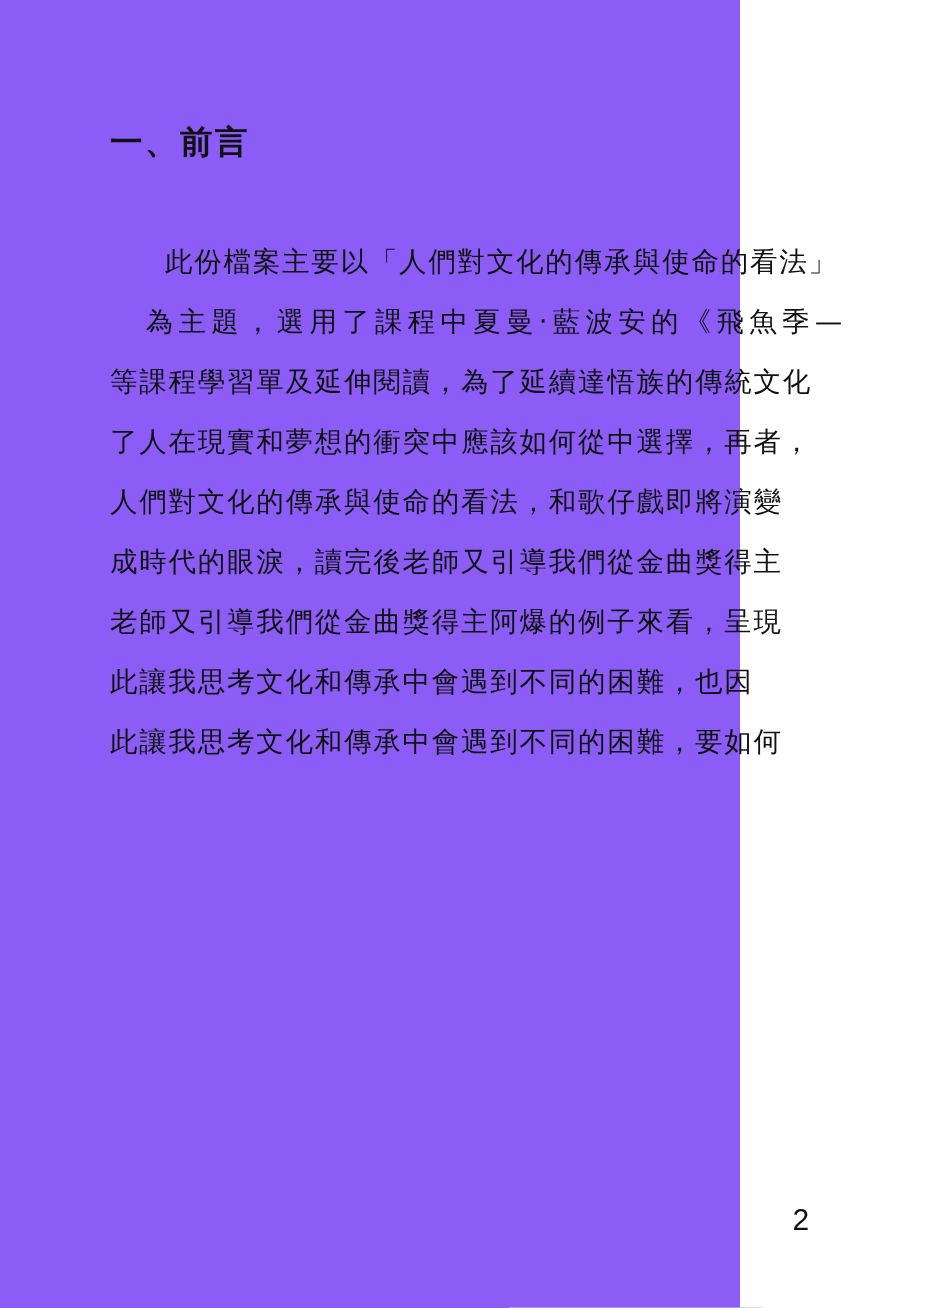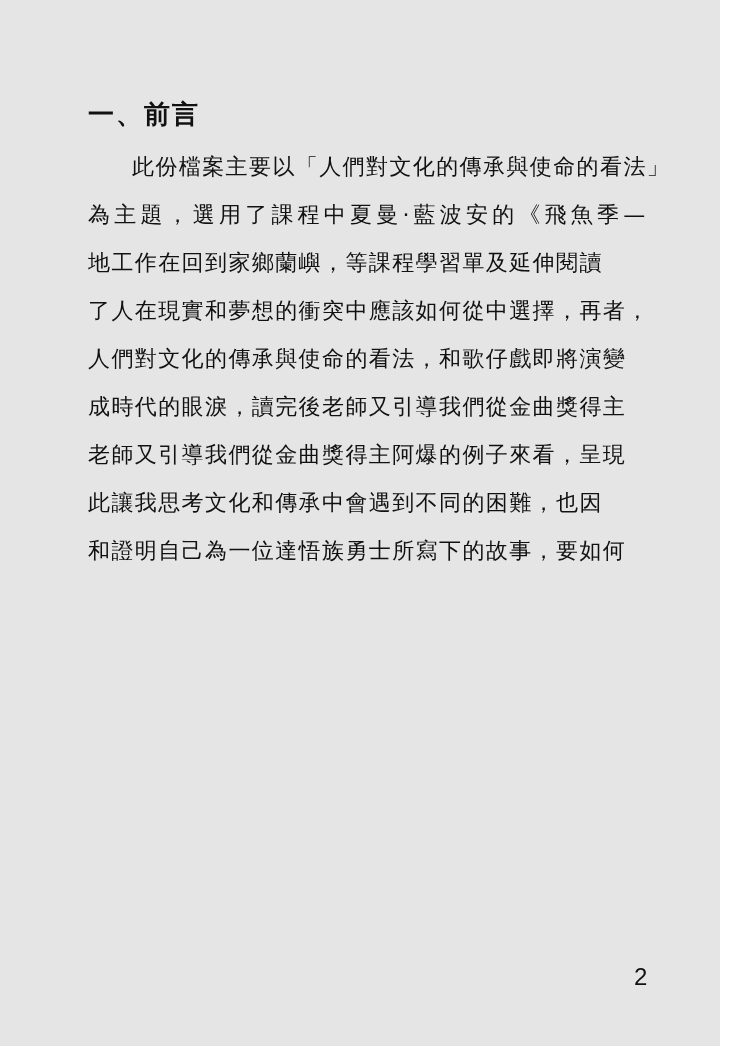--- a/index.html
+++ b/index.html
@@ -11,23 +11,23 @@
       width: 740px;
       height: 1046px;
       position: relative;
       overflow: hidden;
       font-family: "DejaVu Sans", "Liberation Sans", sans-serif;
       color: #111111;
     }
     .page {
       position: absolute;
       left: 0; top: 0;
-      width: 720px;
+      width: 592px;
       height: 1046px;
-      background: #e5e5e5;
+      background: #8b5cf6;
     }
     .section-heading {
       position: absolute;
       left: 88px;
       top: 97px;
       font-size: 26px;
       font-weight: bold;
       letter-spacing: 2px;
       line-height: 34px;
       margin: 0;
@@ -43,45 +43,47 @@
     .line {
       display: block;
       height: 48px;
       line-height: 34px;
       font-size: 22px;
       letter-spacing: 1.4px;
       white-space: nowrap;
     }
     .line.indent {
       padding-left: 44px;
+      margin-top: 44px;
     }
     .line.wide {
       letter-spacing: 4.2px;
+      text-align: right;
     }
     .page-number {
       position: absolute;
       left: 634px;
       top: 962px;
       font-family: "Liberation Sans", sans-serif;
       font-size: 24px;
       line-height: 30px;
     }
   </style>
 </head>
 <body>
 
 <div class="page">
   <h1 class="section-heading">一、前言</h1>
 
   <div class="body-text">
     <span class="line indent">此份檔案主要以「人們對文化的傳承與使命的看法」</span>
     <span class="line wide">為主題，選用了課程中夏曼‧藍波安的《飛魚季—</span>
-    <span class="line">地工作在回到家鄉蘭嶼，等課程學習單及延伸閱讀</span>
+    <span class="line">等課程學習單及延伸閱讀，為了延續達悟族的傳統文化</span>
     <span class="line">了人在現實和夢想的衝突中應該如何從中選擇，再者，</span>
     <span class="line">人們對文化的傳承與使命的看法，和歌仔戲即將演變</span>
     <span class="line">成時代的眼淚，讀完後老師又引導我們從金曲獎得主</span>
     <span class="line">老師又引導我們從金曲獎得主阿爆的例子來看，呈現</span>
     <span class="line">此讓我思考文化和傳承中會遇到不同的困難，也因</span>
-    <span class="line">和證明自己為一位達悟族勇士所寫下的故事，要如何</span>
+    <span class="line">此讓我思考文化和傳承中會遇到不同的困難，要如何</span>
   </div>
 
   <div class="page-number">2</div>
 </div>
 
 </body></html>

